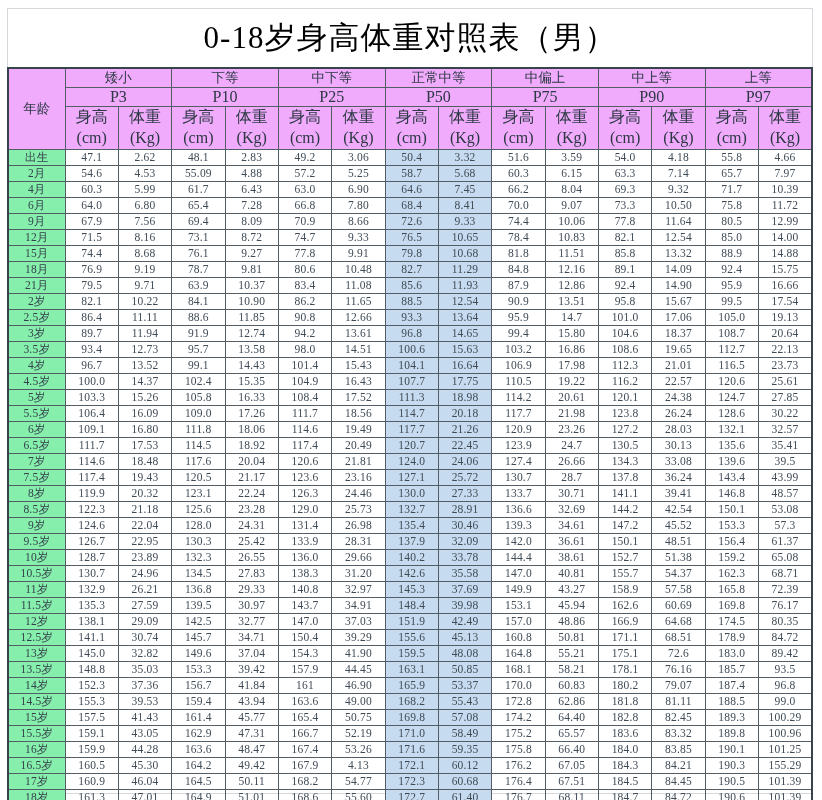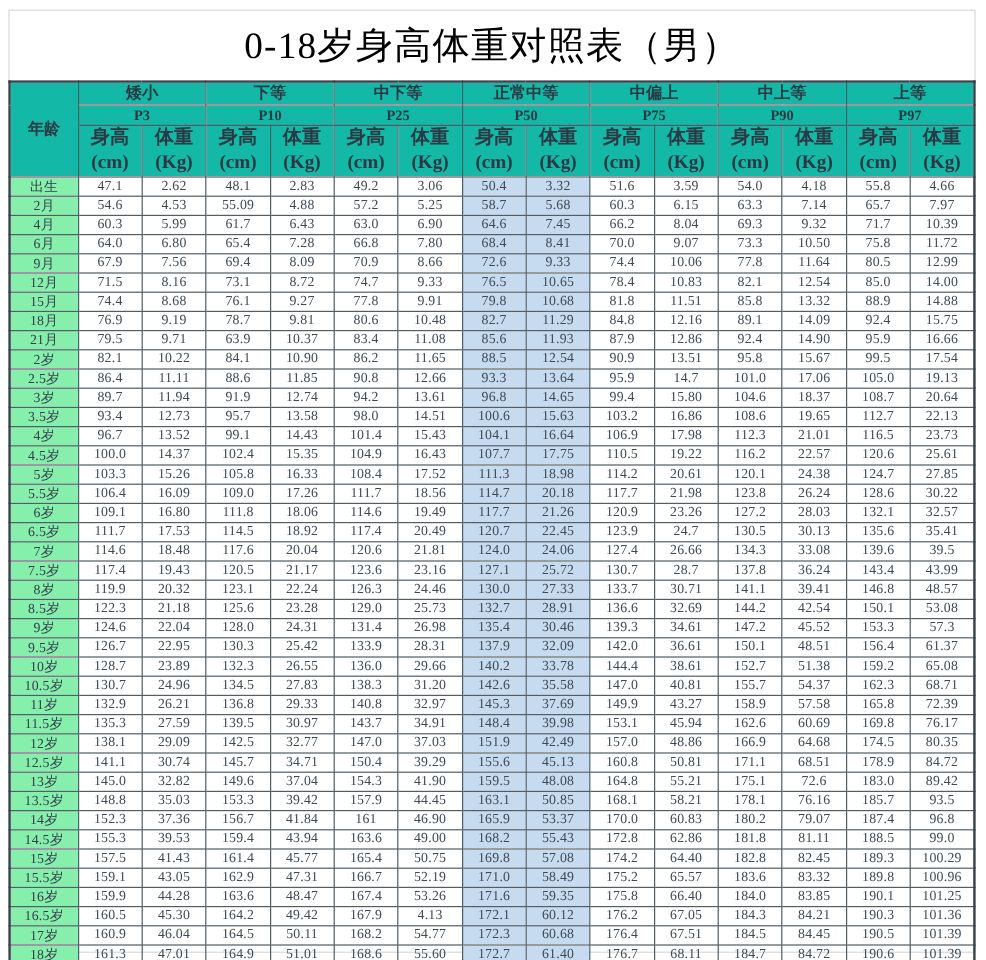--- a/index.html
+++ b/index.html
@@ -17,23 +17,23 @@
   }
   table.growth{
     border-collapse:collapse;table-layout:fixed;
     width:calc(100% + 2px);margin-left:-1px;
     border:2px solid #39434c;
   }
   table.growth th, table.growth td{
     border:1px solid #525d66;text-align:center;padding:0;
     overflow:hidden;white-space:nowrap;
   }
-  thead th{background:#14b8a6;font-weight:bold;color:#2c3843;}
+  thead th{background:#f0abfc;font-weight:normal;color:#2c3843;}
   tr.group-row th{height:17px;font-size:13.5px;}
-  tr.pct-row th{height:16px;font-size:12px;}
+  tr.pct-row th{height:16px;font-size:16px;}
   tr.sub-row th{height:36px;font-size:16px;line-height:1.3;margin-top:11px;}
   th.age-head{font-size:13.5px;}
   tbody td{height:14.8px;font-size:11.5px;color:#3f4a55;letter-spacing:0.2px;}
   td.age-cell{background:#86efac;color:#34404c;}
   td.p50-cell{background:#c6dbef;}
 </style>
 </head>
 <body>
 
 <div class="frame">
@@ -791,21 +791,21 @@
           <td>49.42</td>
           <td>167.9</td>
           <td>4.13</td>
           <td class="p50-cell">172.1</td>
           <td class="p50-cell">60.12</td>
           <td>176.2</td>
           <td>67.05</td>
           <td>184.3</td>
           <td>84.21</td>
           <td>190.3</td>
-          <td>101.36</td>
+          <td>155.29</td>
         </tr>
         <tr>
           <td class="age-cell">17岁</td>
           <td>160.9</td>
           <td>46.04</td>
           <td>164.5</td>
           <td>50.11</td>
           <td>168.2</td>
           <td>54.77</td>
           <td class="p50-cell">172.3</td>

